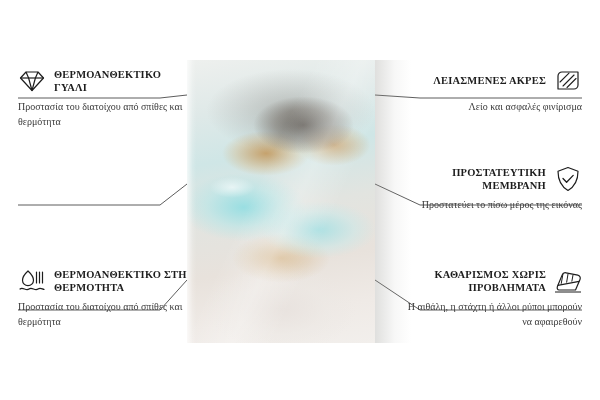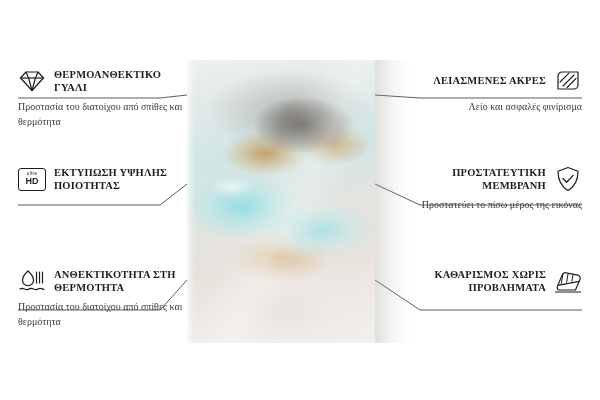--- a/index.html
+++ b/index.html
@@ -194,43 +194,34 @@
           <path d="M1.5 8 H24.5" stroke="#1d1d1d" stroke-width="1.2"></path>
           <path d="M7 2 L9.6 8 L13 20.5 L16.4 8 L19 2" fill="none" stroke="#1d1d1d" stroke-width="1.2" stroke-linejoin="round"></path>
         </svg>
       </span>
       <span class="title">ΘΕΡΜΟΑΝΘΕΚΤΙΚΟ ΓΥΑΛΙ</span>
     </div>
     <div class="desc">Προστασία του διατοίχου από σπίθες και θερμότητα</div>
   </div>
 
   <div class="feature left" id="f-print">
-    <div class="head">
-      <span class="ficon">
-        <span class="hd-badge">
-          <span class="ultra">ultra</span>
-          <span class="hd">HD</span>
-        </span>
-      </span>
-      <span class="title">ΕΚΤΥΠΩΣΗ ΥΨΗΛΗΣ ΠΟΙΟΤΗΤΑΣ</span>
-    </div>
   </div>
 
   <div class="feature left" id="f-heat">
     <div class="head">
       <span class="ficon">
         <svg width="26" height="24" viewBox="0 0 26 24">
           <path d="M9 2 C9 2 14.5 7 14.5 11.2 C14.5 14.3 12 16.6 9 16.6 C6 16.6 3.5 14.3 3.5 11.2 C3.5 7 9 2 9 2 Z" fill="none" stroke="#1d1d1d" stroke-width="1.2" stroke-linejoin="round"></path>
           <path d="M17.5 3 L17.5 14" stroke="#1d1d1d" stroke-width="1.2" stroke-linecap="round"></path>
           <path d="M20.5 3 L20.5 14" stroke="#1d1d1d" stroke-width="1.2" stroke-linecap="round"></path>
           <path d="M23.5 3 L23.5 14" stroke="#1d1d1d" stroke-width="1.2" stroke-linecap="round"></path>
           <path d="M1 20 C4 17.6 7 22.4 10 20 C13 17.6 16 22.4 19 20 C21.5 18 23.5 20.4 25 20.4" fill="none" stroke="#1d1d1d" stroke-width="1.2" stroke-linecap="round"></path>
         </svg>
       </span>
-      <span class="title">ΑΝΘΕΚΤΙΚΟΤΗΤΑ ΣΤΗ ΘΕΡΜΟΤΗΤΑ</span>
+      <span class="title">ΘΕΡΜΟΑΝΘΕΚΤΙΚΟ ΣΤΗ ΘΕΡΜΟΤΗΤΑ</span>
     </div>
     <div class="desc">Προστασία του διατοίχου από σπίθες και θερμότητα</div>
   </div>
 
   <div class="feature right" id="f-memb">
     <div class="head">
       <span class="title">ΠΡΟΣΤΑΤΕΥΤΙΚΗ ΜΕΜΒΡΑΝΗ</span>
       <span class="ficon">
         <svg width="24" height="26" viewBox="0 0 24 26">
           <path d="M12 1.5 L22 5.2 C22 13.5 19.5 20 12 24.5 C4.5 20 2 13.5 2 5.2 Z" fill="none" stroke="#1d1d1d" stroke-width="1.2" stroke-linejoin="round"></path>
@@ -263,15 +254,16 @@
         <svg width="28" height="24" viewBox="0 0 28 24">
           <path d="M5 21 L21.5 21 L26 10.5 C26.8 8.6 25.8 6.6 23.8 6.2 L12 3.8 C10.4 3.5 8.8 4.4 8.2 5.9 L3.4 17.6 C2.8 19.2 3.6 21 5 21 Z" fill="none" stroke="#1d1d1d" stroke-width="1.2" stroke-linejoin="round"></path>
           <path d="M3.8 16.4 L25.2 12.4" stroke="#1d1d1d" stroke-width="1.1"></path>
           <path d="M9 4.6 L7.2 14.8" stroke="#1d1d1d" stroke-width="1.0"></path>
           <path d="M14 5.0 L12.6 13.6" stroke="#1d1d1d" stroke-width="1.0"></path>
           <path d="M19 6.0 L17.8 12.6" stroke="#1d1d1d" stroke-width="1.0"></path>
           <path d="M1 23 L27 23" stroke="#1d1d1d" stroke-width="1.0"></path>
         </svg>
       </span>
     </div>
+    <div class="desc">Η αιθάλη, η στάχτη ή άλλοι ρύποι μπορούν να αφαιρεθούν</div>
   </div>
 
 </div>
 
 </body></html>

